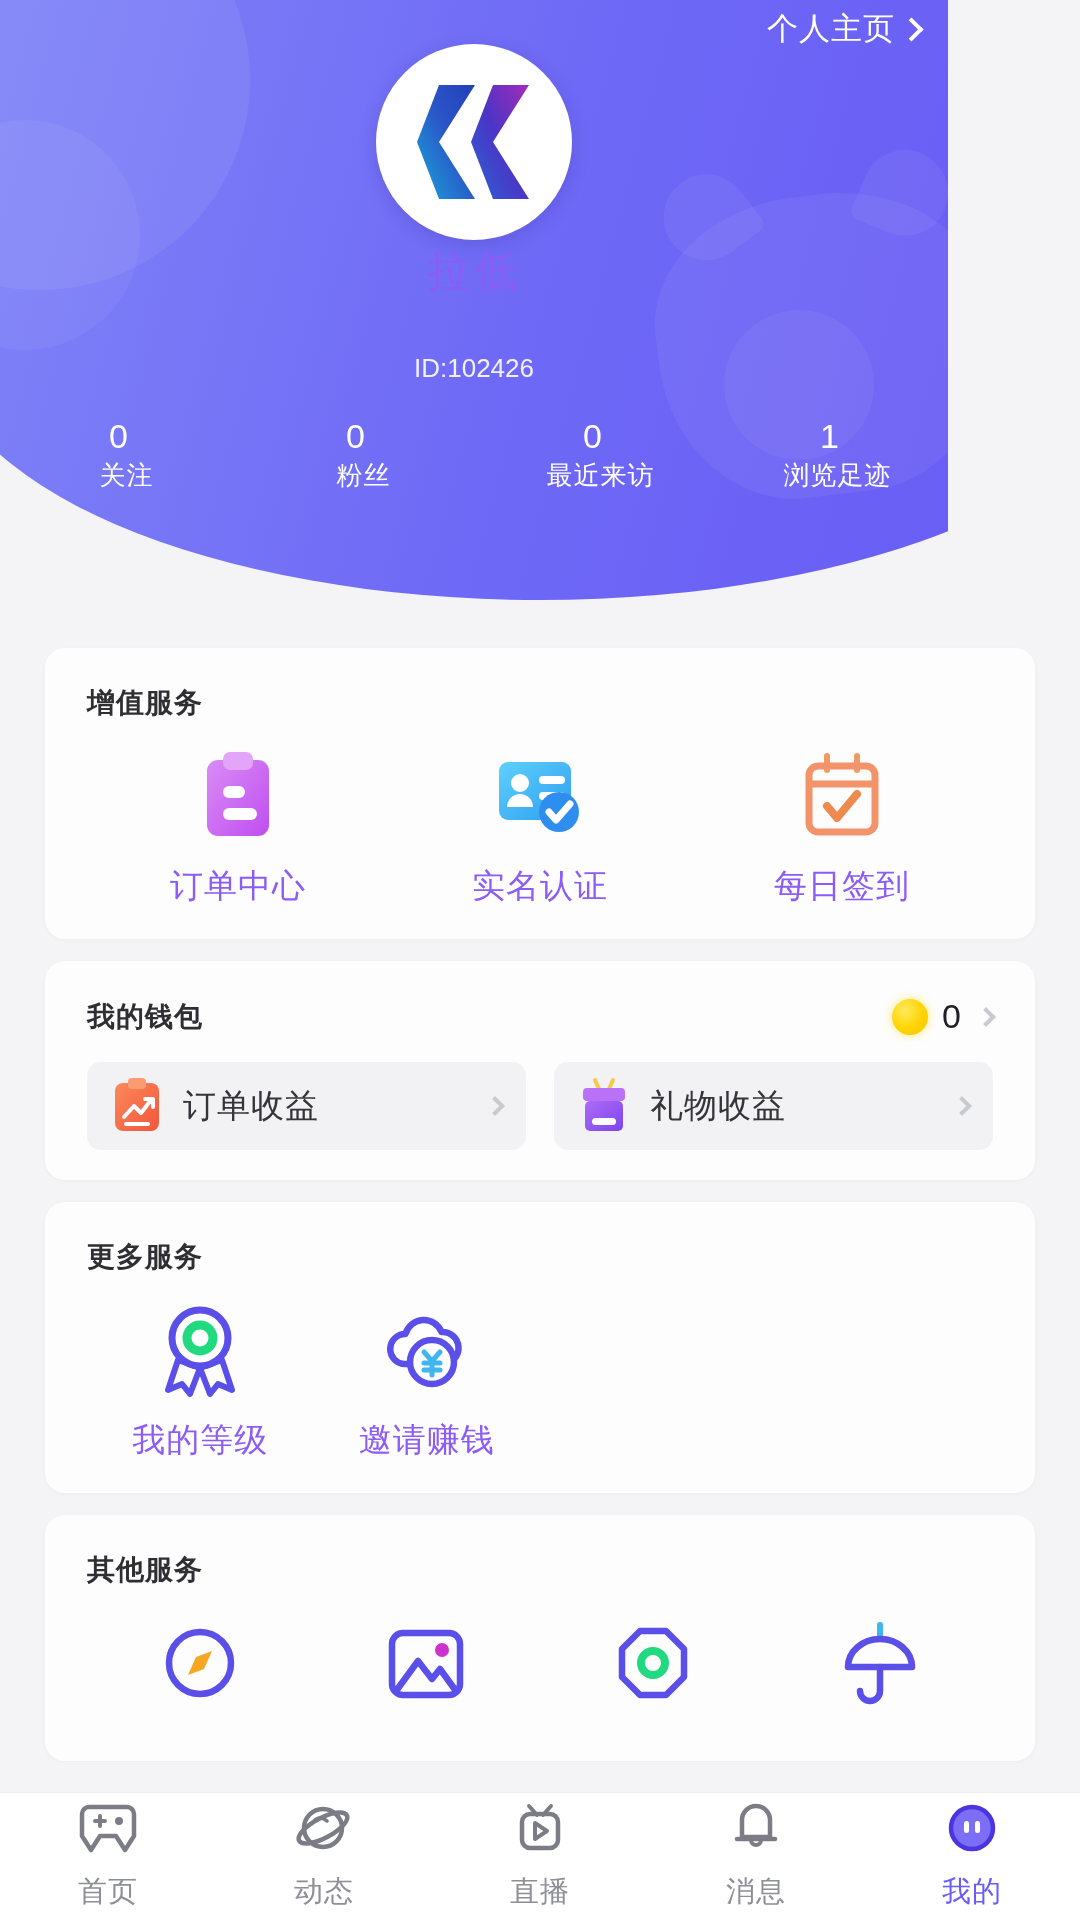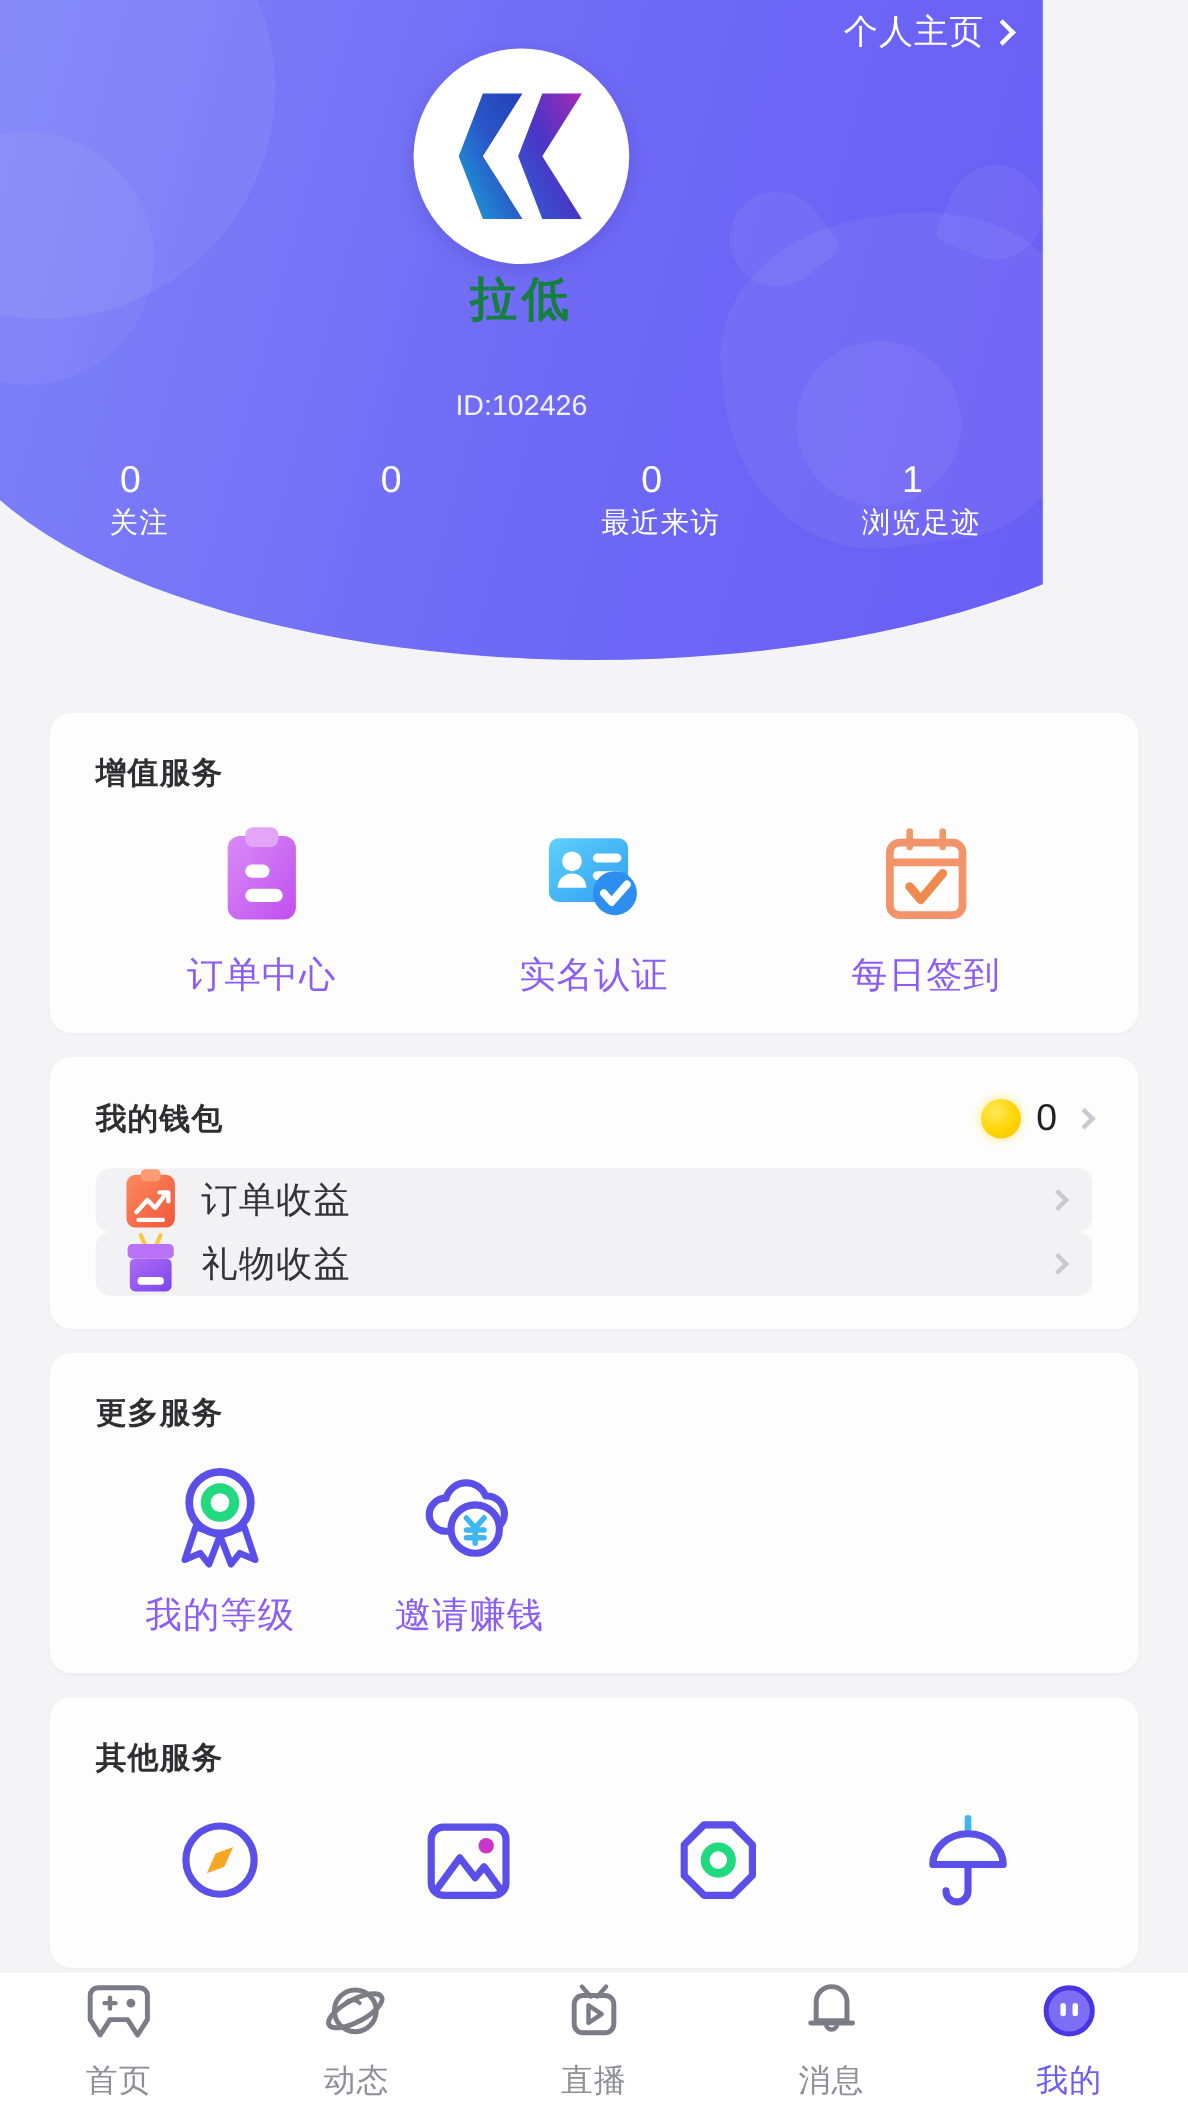--- a/index.html
+++ b/index.html
@@ -64,21 +64,21 @@
     position:absolute; left:50%; top:44px; transform:translateX(-50%);
     width:196px; height:196px; border-radius:50%;
     background:#fff; z-index:5;
     display:flex; align-items:center; justify-content:center;
     box-shadow:0 4px 18px rgba(40,20,120,.18);
   }
   .avatar svg { display:block; }
 
   .uname {
     position:absolute; left:0; right:0; top:243px;
-    text-align:center; color:#15803d; font-size:43px; font-weight:700;
+    text-align:center; color:#8b5cf6; font-size:43px; font-weight:400;
     letter-spacing:4px; z-index:5;
   }
   .uid {
     position:absolute; left:0; right:0; top:353px;
     text-align:center; color:#f2f1fe; font-size:26px; z-index:5;
   }
   .stats {
     position:absolute; left:0; right:0; top:415px;
     display:flex; z-index:5;
   }
@@ -116,21 +116,21 @@
     background:radial-gradient(circle at 36% 32%,#ffe95c 0%,#ffd400 55%,#f2c200 100%);
     box-shadow:0 0 10px rgba(255,215,0,.55);
   }
   .coin-v { font-size:34px; color:#1f1f24; }
   .chev-g {
     width:14px; height:14px;
     border-right:4px solid #c9c9d1; border-top:4px solid #c9c9d1;
     transform:rotate(45deg); margin-left:4px;
   }
 
-  .wallet-btns { display:flex; margin-top:26px;flex-direction:column; }
+  .wallet-btns { display:flex; gap:28px; margin-top:26px; }
   .wbtn {
     flex:1; height:88px; border-radius:14px; background:#f2f2f4;
     display:flex; align-items:center; padding:0 24px; gap:20px; cursor:pointer;
   }
   .wbtn .wlbl { font-size:33px; color:#34343a; flex:1; letter-spacing:1px; }
 
   
   .tabbar {
     position:absolute; left:0; bottom:0; width:1080px; height:128px;
     background:#fff; border-top:1px solid #ededf1;
@@ -180,20 +180,21 @@
   <div class="uname">拉低</div>
   <div class="uid">ID:102426</div>
 
   <div class="stats">
     <div class="stat">
       <div class="stat-v">0</div>
       <div class="stat-l">关注</div>
     </div>
     <div class="stat">
       <div class="stat-v">0</div>
+      <div class="stat-l">粉丝</div>
     </div>
     <div class="stat">
       <div class="stat-v">0</div>
       <div class="stat-l">最近来访</div>
     </div>
     <div class="stat">
       <div class="stat-v">1</div>
       <div class="stat-l">浏览足迹</div>
     </div>
   </div>

